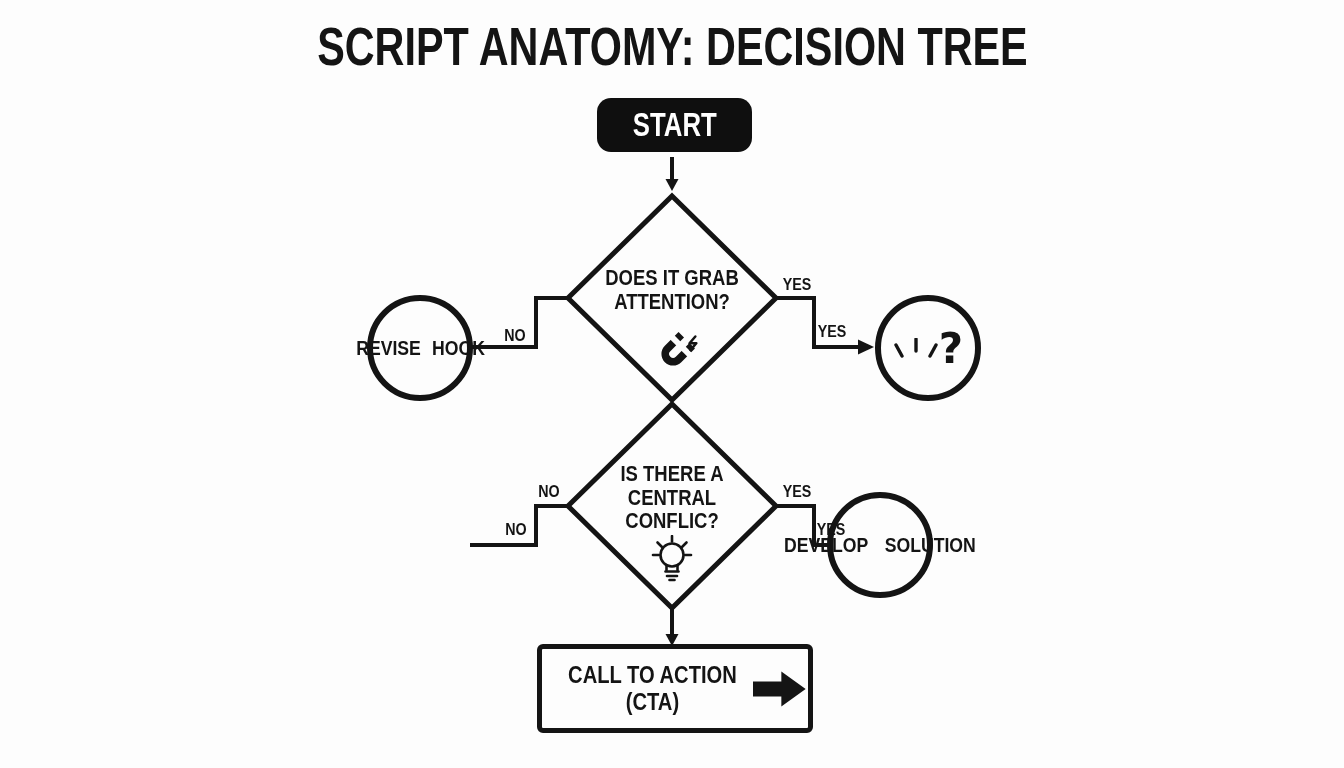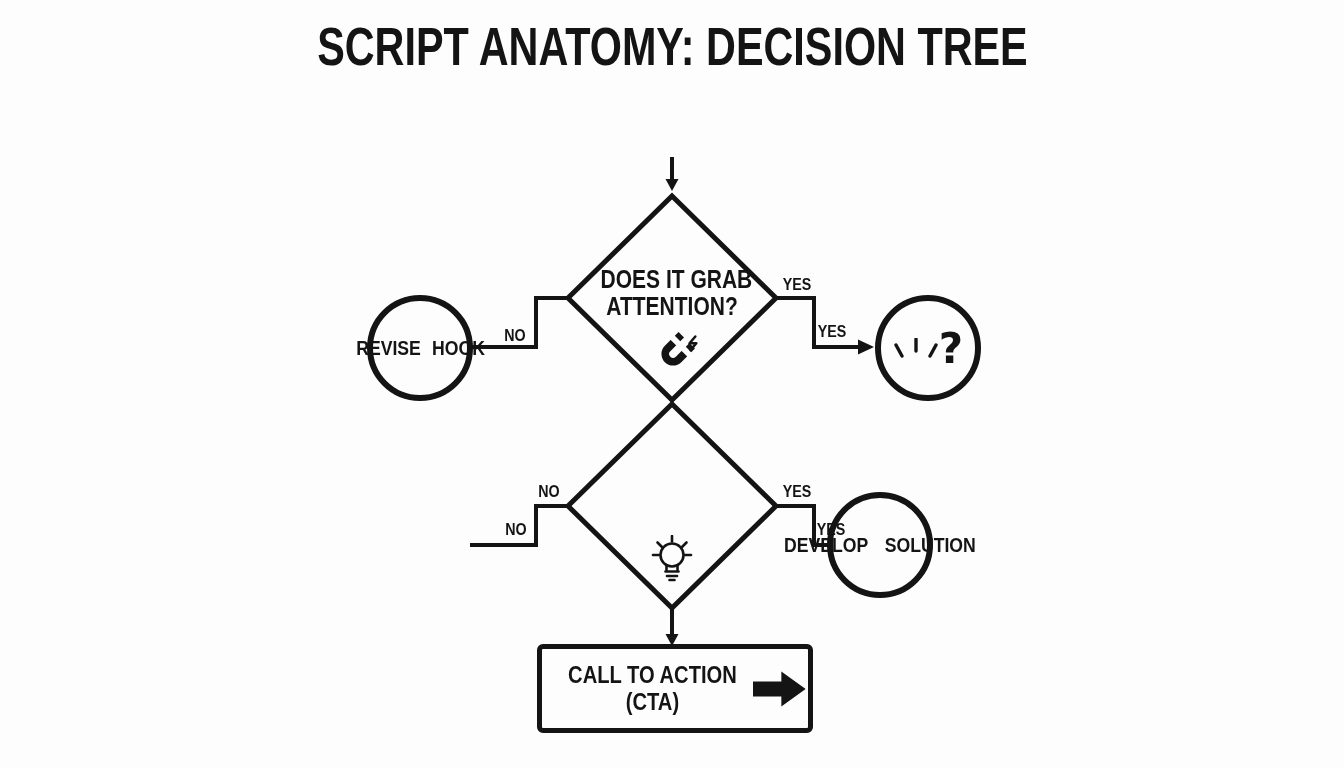--- a/index.html
+++ b/index.html
@@ -14,21 +14,21 @@
   .canvas{position:relative;width:1344px;height:768px;background:var(--paper);overflow:hidden;color:var(--ink);}
   .title{position:absolute;left:0;right:0;top:16px;text-align:center;font-size:53px;font-weight:bold;color:var(--ink);white-space:nowrap;}
   .cx{display:inline-block;transform:scaleX(.78);transform-origin:center;white-space:nowrap;}
   .line{display:block;transform:scaleX(.84);transform-origin:center;white-space:nowrap;}
   .wires{position:absolute;left:0;top:0;width:1344px;height:768px;}
   .wires polyline,.wires line{stroke:var(--ink);stroke-width:4;fill:none;}
   .wires .shape{stroke:var(--ink);stroke-width:5;fill:var(--paper);}
   .wires .head{fill:var(--ink);stroke:none;}
   .start{position:absolute;left:597px;top:98px;width:155px;height:54px;background:var(--start-fill);color:var(--start-text);
          border-radius:14px;display:flex;align-items:center;justify-content:center;font-size:33px;font-weight:bold;}
-  .dtext{position:absolute;width:170px;text-align:center;font-weight:bold;font-size:25px;line-height:1.07;color:var(--ink);}
+  .dtext{position:absolute;width:170px;text-align:center;font-weight:bold;font-size:22px;line-height:1.07;color:var(--ink);}
   .dtext1{left:587px;top:266px;}
   .dtext2{left:587px;top:462px;}
   .circle{position:absolute;width:106px;height:106px;border:6px solid var(--ink);border-radius:50%;background:var(--paper);
           display:flex;flex-direction:row;align-items:center;justify-content:center;text-align:center;
           font-weight:bold;font-size:21px;line-height:1.12;color:var(--ink);}
   .c-revise{left:367px;top:295px;}
   .c-question{left:875px;top:295px;}
   .c-define{left:367px;top:492px;}
   .c-develop{left:827px;top:492px;}
   .qglyph{font-size:42px;font-weight:bold;line-height:1;margin-top:1px;font-family:"DejaVu Sans",sans-serif;}
@@ -76,20 +76,23 @@
       <polygon class="head" points="874,545 858,537.5 858,552.5"></polygon>
     </g>
     <g>
       <line x1="672" y1="609" x2="672" y2="636"></line>
       <polygon class="head" points="672,646 665.5,634 678.5,634"></polygon>
     </g>
     <polygon class="shape" points="672,196 776,298 672,400 568,298"></polygon>
     <polygon class="shape" points="672,404 776,506 672,608 568,506"></polygon>
   </svg>
 
+  <div class="start">
+    <span class="cx">START</span>
+  </div>
 
   <div class="dtext dtext1">
     <span class="line">DOES IT GRAB</span>
     <span class="line">ATTENTION?</span>
   </div>
 
   <svg class="icon i-magnet" viewBox="0 0 64 64" aria-hidden="true">
     <g transform="rotate(45 30 34)">
       <path fill="var(--ink)" d="M18,14 L18,34 A12,12 0 0 0 42,34 L42,14 L34,14 L34,34 A4,4 0 0 1 26,34 L26,14 Z"></path>
       <rect x="17" y="19.5" width="10" height="6" fill="var(--paper)"></rect>
@@ -107,20 +110,25 @@
     <svg width="46" height="20" viewBox="0 0 46 20" aria-hidden="true">
       <g stroke="var(--ink)" stroke-width="3.4" stroke-linecap="round">
         <line x1="9" y1="18" x2="3" y2="7"></line>
         <line x1="23" y1="13" x2="23" y2="1"></line>
         <line x1="37" y1="18" x2="43" y2="7"></line>
       </g>
     </svg>
     <span class="qglyph">?</span>
   </div>
 
+  <div class="dtext dtext2">
+    <span class="line">IS THERE A</span>
+    <span class="line">CENTRAL</span>
+    <span class="line">CONFLIC?</span>
+  </div>
 
   <svg class="icon i-bulb" viewBox="0 0 46 54" aria-hidden="true">
     <g stroke="var(--ink)" stroke-width="2.6" fill="none" stroke-linecap="round">
       <circle cx="23" cy="20" r="11.5"></circle>
       <line x1="17.5" y1="30" x2="17.5" y2="35"></line>
       <line x1="28.5" y1="30" x2="28.5" y2="35"></line>
       <line x1="16.5" y1="36.5" x2="29.5" y2="36.5"></line>
       <line x1="18" y1="41" x2="28" y2="41"></line>
       <line x1="20.5" y1="45" x2="25.5" y2="45"></line>
       <line x1="4" y1="20" x2="10" y2="20"></line>

